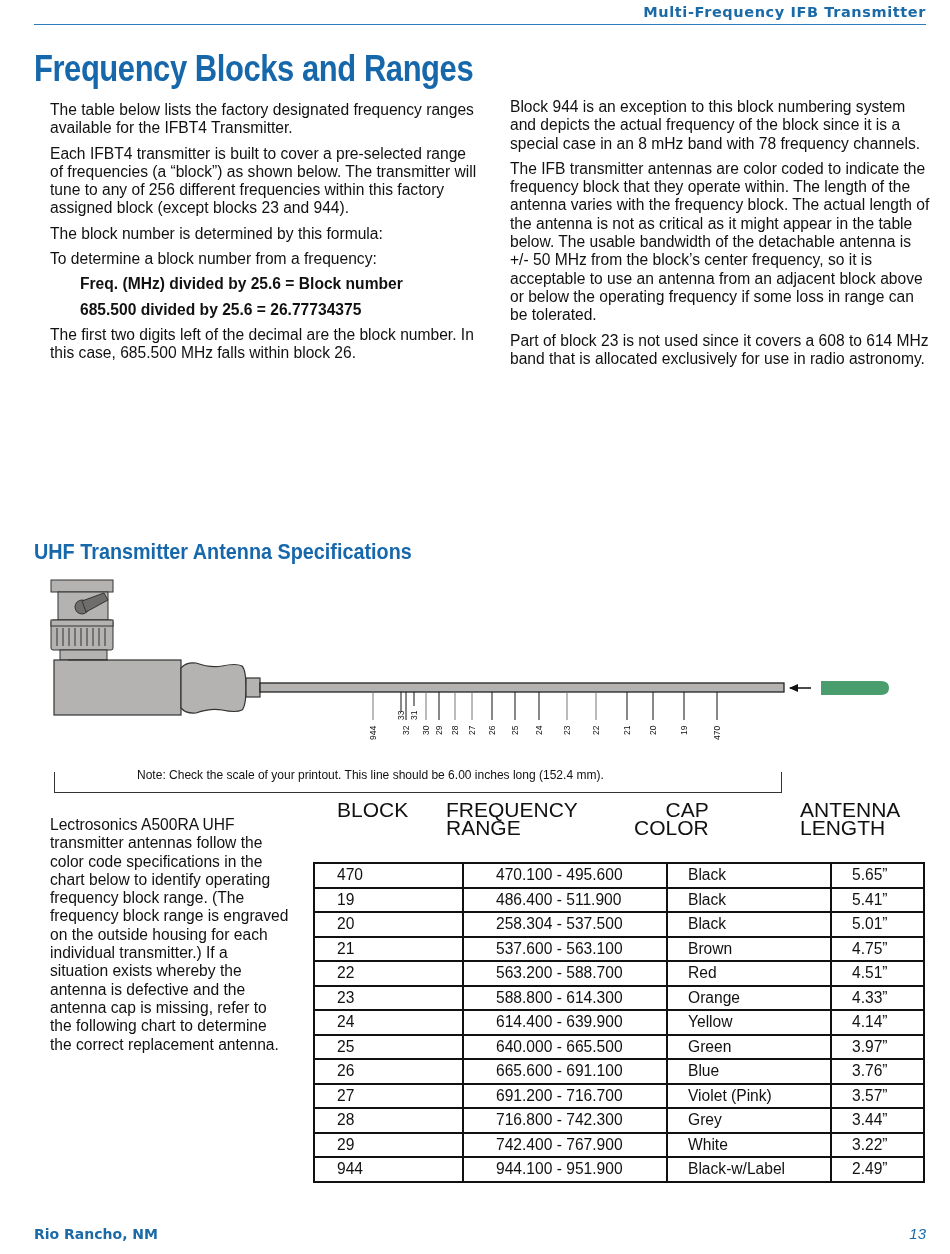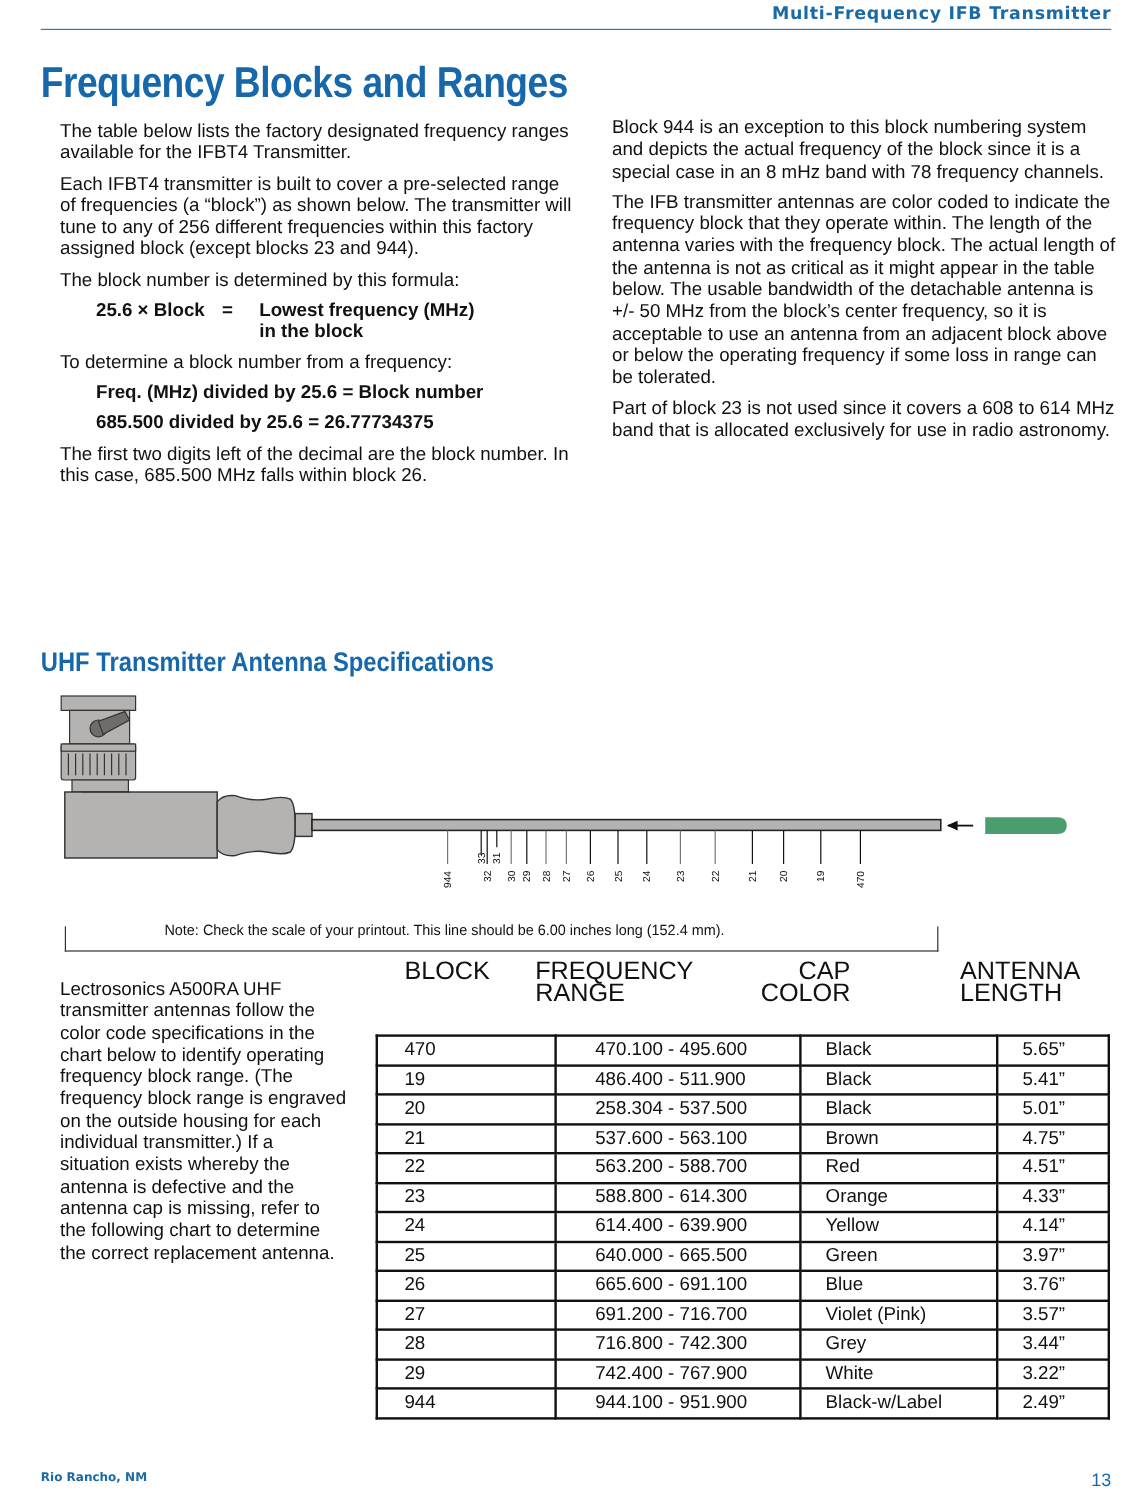--- a/index.html
+++ b/index.html
@@ -28,44 +28,36 @@
          transform:scaleX(0.97); transform-origin:left top; white-space:nowrap; }
   .side-text { position:absolute; left:50px; top:816px; width:240px; font-size:15.6px; line-height:18.3px; }
   .table-head { position:absolute; top:801px; font-size:21px; line-height:18.3px; }
   .spec-table { position:absolute; left:313px; top:862px; width:612px; border-collapse:collapse;
          font-size:15.6px; }
   .spec-table td { border:2px solid #111; height:22.5px; padding:0; vertical-align:middle; }
   .spec-table td.c1 { width:125px; padding-left:22px; }
   .spec-table td.c2 { width:170px; padding-left:32px; }
   .spec-table td.c3 { width:142px; padding-left:20px; }
   .spec-table td.c4 { padding-left:20px; }
-  .footer-left { position:absolute; left:34px; top:1226px; font-size:10px; font-weight:bold; color:#1a6aa8;
+  .footer-left { position:absolute; left:34px; top:1226px; font-size:14px; font-weight:bold; color:#1a6aa8;
          font-family:"DejaVu Sans", sans-serif; }
-  .footer-right { position:absolute; right:24px; top:1225px; font-size:15px; color:#1a6aa8; }
+  .footer-right { position:absolute; right:24px; top:1225px; font-size:15px; color:#1a6aa8;font-style:italic; }
 </style>
 </head>
 <body>
 
 <div class="header-title">Multi-Frequency IFB Transmitter</div>
 <div class="header-rule"></div>
 
 <h1 class="page-title" style="margin:0;">Frequency Blocks and Ranges</h1>
 
 <div class="col col-left">
   <p>The table below lists the factory designated frequency ranges available for the IFBT4 Transmitter.</p>
   <p>Each IFBT4 transmitter is built to cover a pre-selected range of frequencies (a “block”) as shown below.  The transmitter will tune to any of 256 different frequencies within this factory assigned block (except blocks 23 and 944).</p>
   <p>The block number is determined by this formula:</p>
-  <div class="formula-row">
-    <div class="lhs">25.6 × Block</div>
-    <div class="eq">=</div>
-    <div>
-      <div>Lowest frequency (MHz)</div>
-      <div>in the block</div>
-    </div>
-  </div>
   <p>To determine a block number from a frequency:</p>
   <p class="formula">Freq. (MHz) divided by 25.6 = Block number</p>
   <p class="formula">685.500 divided by 25.6  =  26.77734375</p>
   <p>The first two digits left of the decimal are the block number.  In this case, 685.500 MHz falls within block 26.</p>
 </div>
 
 <div class="col col-right">
   <p>Block 944 is an exception to this block numbering system and depicts the actual frequency of the block since it is a special case in an 8 mHz band with 78 frequency channels.</p>
   <p>The IFB transmitter antennas are color coded to indicate the frequency block that they operate within.  The length of the antenna varies with the frequency block. The actual length of the antenna is not as critical as it might appear in the table below.  The usable bandwidth of the detachable antenna is +/- 50 MHz from the block’s center frequency, so it is acceptable to use an antenna from an adjacent block above or below the operating frequency if some loss in range can be tolerated.</p>
   <p>Part of block 23 is not used since it covers a 608 to 614 MHz band that is allocated exclusively for use in radio astronomy.</p>

